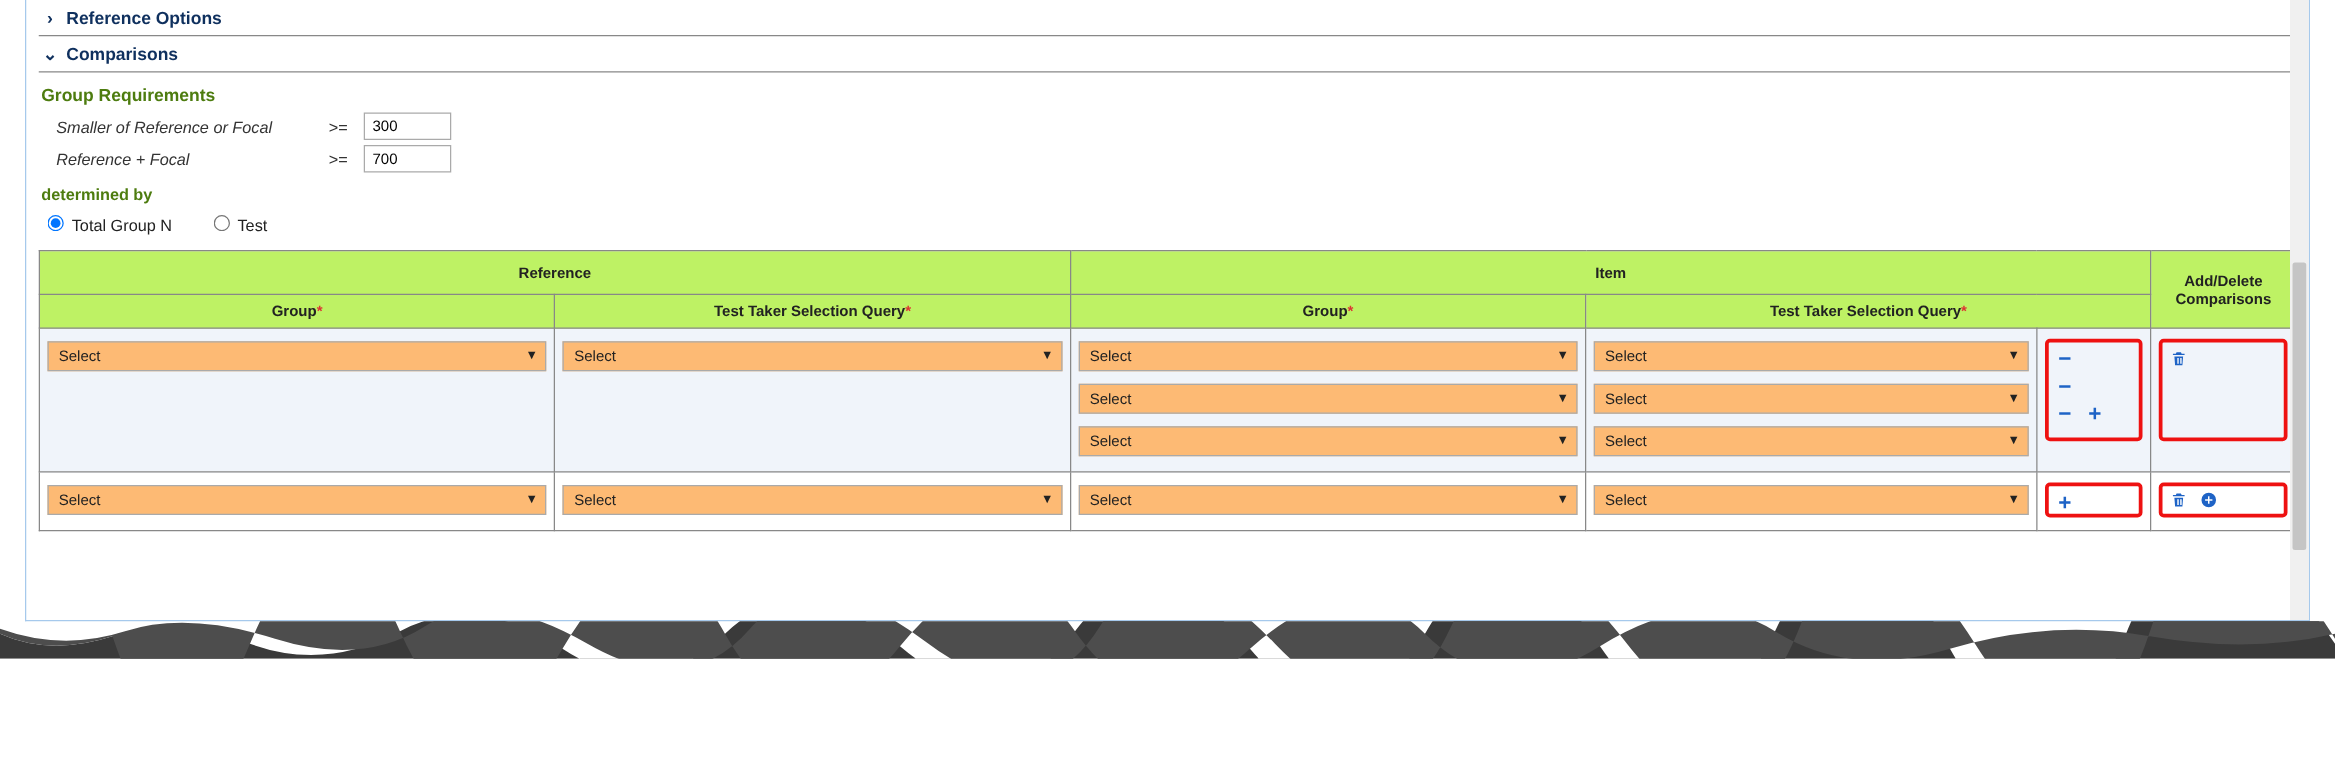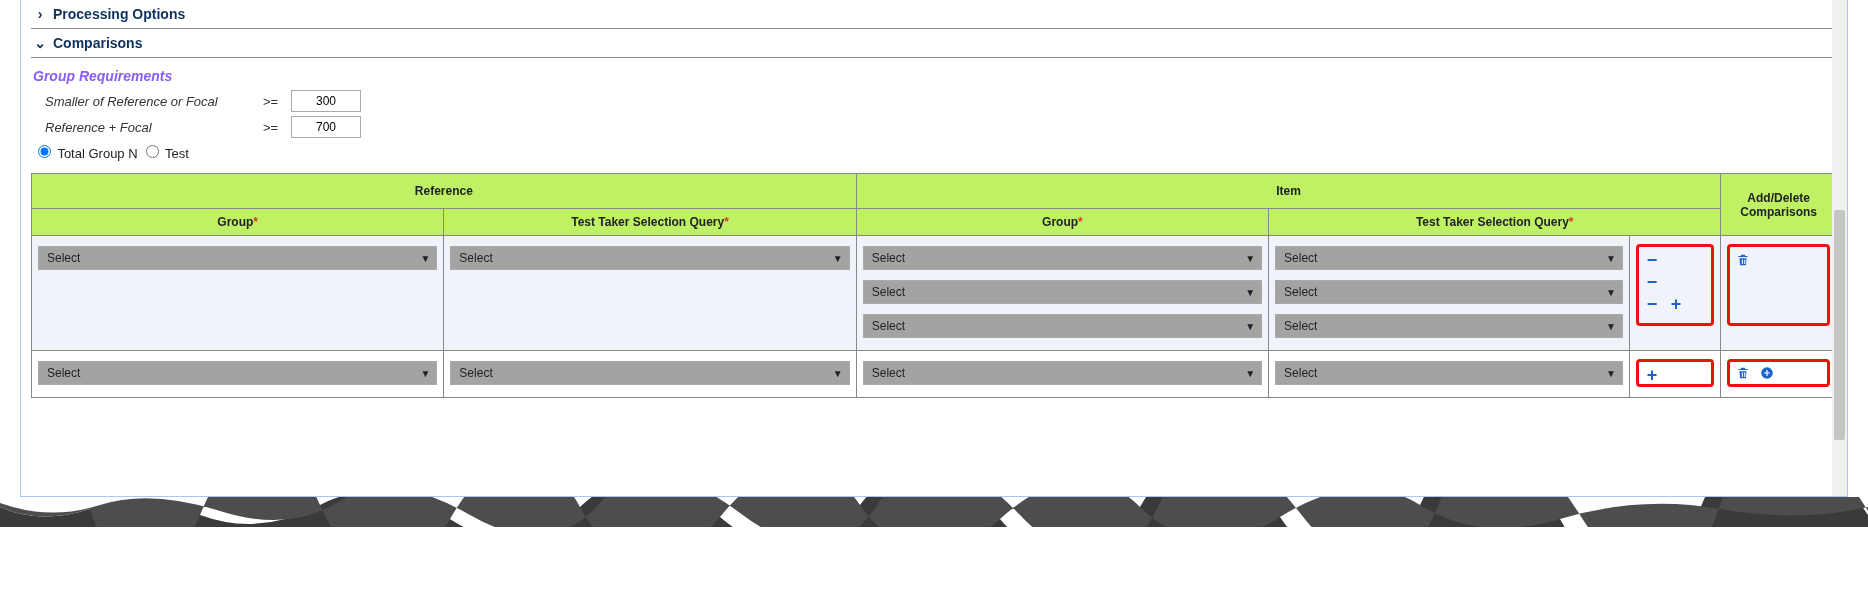--- a/index.html
+++ b/index.html
@@ -5,37 +5,37 @@
   * { box-sizing: border-box; }
   html, body { margin:0; padding:0; font-family: "Segoe UI", Arial, sans-serif; font-size:13px; color:#222; background:#fff; }
   .page { width:1868px; height:607px; position:relative; overflow:hidden; background:#fff; }
   .outer { position:absolute; left:20px; right:20px; top:0; bottom:110px; border:1px solid #a6c9ec; border-top:none; }
   .inner-pad { padding:0 10px 12px 10px; }
 
   .section-bar { display:flex; align-items:center; gap:6px; border-bottom:1px solid #888; padding:6px 2px 6px 2px; font-weight:bold; color:#0f305e; font-size:14px;}
   .section-bar.top { border-top:none; }
   .chevron { width:14px; text-align:center; color:#0f305e; font-size:14px; line-height:1;}
 
-  .sub-heading { font-weight:bold; color:#8b5cf6; margin:10px 0 6px 2px; font-size:14px;font-style:italic;}
+  .sub-heading { font-weight:bold; color:#4d7c0f; margin:10px 0 6px 2px; font-size:14px;}
   .req-row { display:flex; align-items:center; gap:8px; margin:4px 0 4px 14px; font-size:13px; color:#333;}
   .req-label { width:210px;font-style:italic; }
   .req-op { width:20px; text-align:left; color:#333;}
-  .num-input { width:70px; height:22px; border:1px solid #aaa; padding:2px 6px; font-size:12px;text-align:center; }
-
-  .radio-row { margin:4px 0 12px 2px; display:flex; align-items:center; gap:3px; font-size:13px;}
+  .num-input { width:70px; height:22px; border:1px solid #aaa; padding:2px 6px; font-size:12px; }
+
+  .radio-row { margin:4px 0 12px 2px; display:flex; align-items:center; gap:28px; font-size:13px;}
 
   .comp-table { width:100%; border-collapse:collapse; font-size:12px; }
   .comp-table th, .comp-table td { border:1px solid #888; }
   .comp-table thead th { background:#bef264; font-weight:bold; color:#222; text-align:center; padding:10px 6px; font-size:12px;}
   .comp-table thead tr.sub th { padding:6px 6px;margin-left:36px; }
   .comp-table tbody td { vertical-align:top; padding:8px 6px; }
   .comp-table tbody tr.alt td { background:#f0f4fa; }
   .req-ast { color:#d33; }
 
-  .select-wrap { position:relative; width:100%; height:24px; border:1px solid #aaa; background:#a3a3a3; display:flex; align-items:center; padding:0 24px 0 8px; font-size:12px; margin:2px 0 4px 0;}
+  .select-wrap { position:relative; width:100%; height:24px; border:1px solid #aaa; background:#fdba74; display:flex; align-items:center; padding:0 24px 0 8px; font-size:12px; margin:2px 0 4px 0;}
   .select-wrap .caret { position:absolute; right:6px; top:50%; transform:translateY(-50%); font-size:10px; color:#222;}
 
   .icon-btn { display:inline-flex; align-items:center; justify-content:center; width:18px; height:18px; color:#1e63c6; font-weight:bold; font-size:18px; line-height:1; margin:2px 4px 2px 2px; cursor:default; }
   .trash-icon svg { width:14px; height:14px; fill:#1e63c6; }
   .plus-circle-icon svg { width:14px; height:14px; fill:#1e63c6; }
 
   .redbox { border:3px solid #e11; border-radius:4px; padding:2px; }
 
   .inner-cell { display:flex; flex-direction:column; gap:4px; }
 
@@ -51,41 +51,42 @@
 </style>
 </head>
 <body>
 
 <div class="page">
   <div class="outer">
     <div class="inner-pad">
 
       <div class="section-bar top">
         <span class="chevron">›</span>
-        <span>Processing Options</span>
+        <span>Reference Options</span>
       </div>
 
       <div class="section-bar">
         <span class="chevron">⌄</span>
         <span>Comparisons</span>
       </div>
 
       <div class="sub-heading">Group Requirements</div>
 
       <div class="req-row">
         <span class="req-label">Smaller of Reference or Focal</span>
         <span class="req-op">&gt;=</span>
         <input class="num-input" value="300" style="">
       </div>
       <div class="req-row">
         <span class="req-label">Reference + Focal</span>
         <span class="req-op">&gt;=</span>
         <input class="num-input" value="700" style="">
       </div>
 
+      <div class="sub-heading" style="font-size:13px;">determined by</div>
       <div class="radio-row">
         <label>
           <input type="radio" name="detby" checked="" style="">
           <span>Total Group N</span>
         </label>
         <label>
           <input type="radio" name="detby" style="">
           <span>Test</span>
         </label>
       </div>

